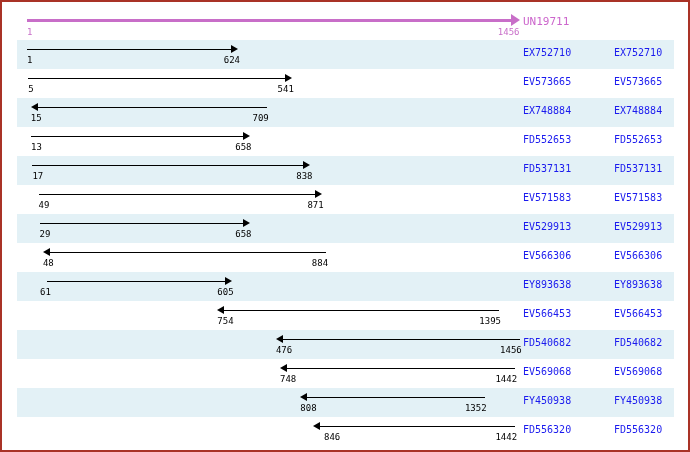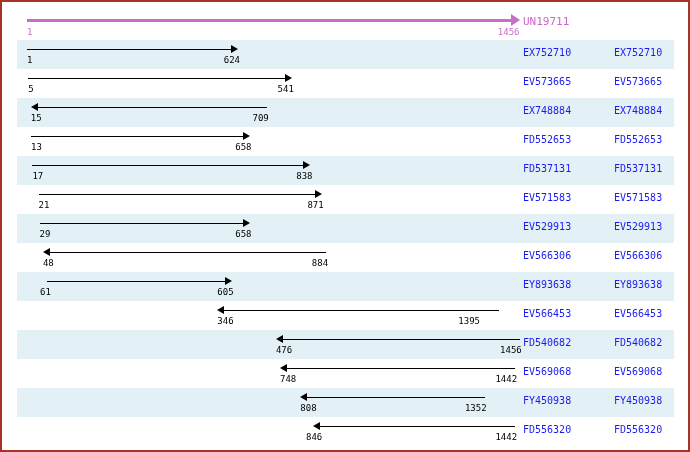--- a/index.html
+++ b/index.html
@@ -183,21 +183,21 @@
         <div class="hit-arrowhead right" style="left: 301.492px;"></div>
         <div class="hit-coord start" style="left: 30.4192px;">17</div>
         <div class="hit-coord end" style="left: 310.492px;">838</div>
         <div class="acc-label col1">FD537131</div>
         <div class="acc-label col2">FD537131</div>
       </div>
       <div class="hit-row odd">
         <div class="band"></div>
         <div class="hit-line" style="left: 36.5158px; width: 277.153px;"></div>
         <div class="hit-arrowhead right" style="left: 312.669px;"></div>
-        <div class="hit-coord start" style="left: 36.5158px;">21</div>
+        <div class="hit-coord start" style="left: 36.5158px;">49</div>
         <div class="hit-coord end" style="left: 321.669px;">871</div>
         <div class="acc-label col1">EV571583</div>
         <div class="acc-label col2">EV571583</div>
       </div>
       <div class="hit-row">
         <div class="band"></div>
         <div class="hit-line" style="left: 37.5319px; width: 203.994px;"></div>
         <div class="hit-arrowhead right" style="left: 240.526px;"></div>
         <div class="hit-coord start" style="left: 37.5319px;">29</div>
         <div class="hit-coord end" style="left: 249.526px;">658</div>
@@ -219,22 +219,22 @@
         <div class="hit-arrowhead right" style="left: 222.575px;"></div>
         <div class="hit-coord start" style="left: 38px;">61</div>
         <div class="hit-coord end" style="left: 231.575px;">605</div>
         <div class="acc-label col1">EY893638</div>
         <div class="acc-label col2">EY893638</div>
       </div>
       <div class="hit-row odd">
         <div class="band"></div>
         <div class="hit-line" style="left: 221.349px; width: 275.798px;"></div>
         <div class="hit-arrowhead left" style="left: 215.349px;"></div>
-        <div class="hit-coord start" style="left: 215.349px;">346</div>
-        <div class="hit-coord end" style="left: 478px;">1395</div>
+        <div class="hit-coord start" style="left: 215.349px;">754</div>
+        <div class="hit-coord end" style="left: 499px;">1395</div>
         <div class="acc-label col1">EV566453</div>
         <div class="acc-label col2">EV566453</div>
       </div>
       <div class="hit-row">
         <div class="band"></div>
         <div class="hit-line" style="left: 279.945px; width: 237.864px;"></div>
         <div class="hit-arrowhead left" style="left: 273.945px;"></div>
         <div class="hit-coord start" style="left: 273.945px;">476</div>
         <div class="hit-coord end" style="left: 519.808px;">1456</div>
         <div class="acc-label col1">FD540682</div>
@@ -255,20 +255,20 @@
         <div class="hit-arrowhead left" style="left: 298.331px;"></div>
         <div class="hit-coord start" style="left: 298.331px;">808</div>
         <div class="hit-coord end" style="left: 484.584px;">1352</div>
         <div class="acc-label col1">FY450938</div>
         <div class="acc-label col2">FY450938</div>
       </div>
       <div class="hit-row odd">
         <div class="band"></div>
         <div class="hit-line" style="left: 317.202px; width: 195.865px;"></div>
         <div class="hit-arrowhead left" style="left: 311.202px;"></div>
-        <div class="hit-coord start" style="left: 304px;">846</div>
+        <div class="hit-coord start" style="left: 322px;">846</div>
         <div class="hit-coord end" style="left: 515.067px;">1442</div>
         <div class="acc-label col1">FD556320</div>
         <div class="acc-label col2">FD556320</div>
       </div>
     </div>
 
 </div>
 
 </body></html>

